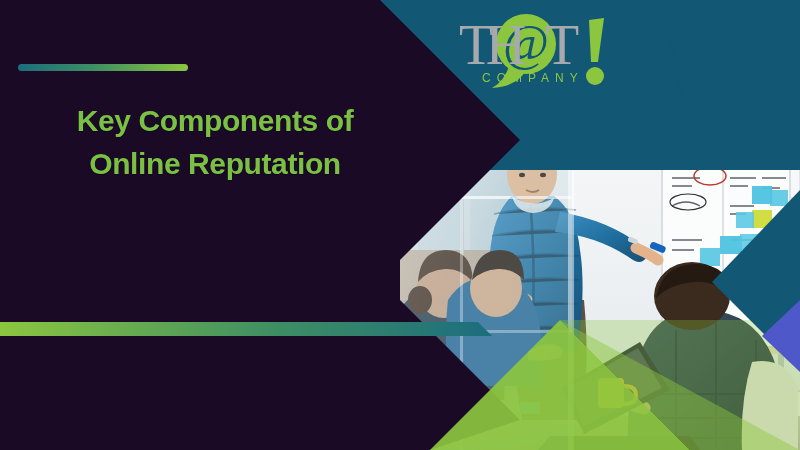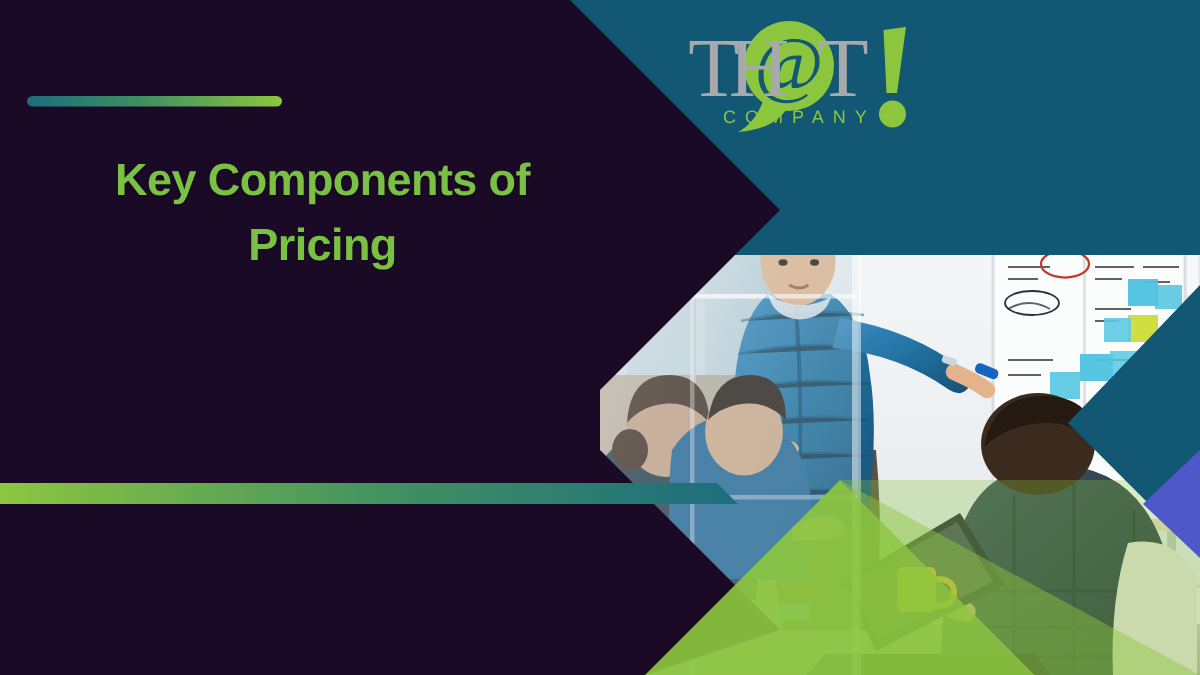--- a/index.html
+++ b/index.html
@@ -249,21 +249,21 @@
     <polygon points="800,190 800,370 712,282" fill="#125773"></polygon>
     <polygon points="800,300 800,372 762,336" fill="#4f58c9"></polygon>
 
     <polygon points="800,430 800,450 776,450" fill="#8cc63f" opacity="0.0"></polygon>
   </svg>
 
   <div id="text-panel">
     <div id="accent-bar-top"></div>
     <div id="headline">
       <span class="ln">Key Components of</span>
-      <span class="ln">Pricing</span>
+      <span class="ln">Online Reputation</span>
     </div>
   </div>
 
   <div id="logo">
     <svg class="logo-svg" viewBox="0 0 180 92">
 
       <circle cx="74" cy="38" r="30" fill="#8cc63f"></circle>
       <path d="M58 58 q-6 18 -18 24 q26 -2 34 -18 z" fill="#8cc63f"></path>
 
       <text x="74" y="53" text-anchor="middle" font-family="'Liberation Serif', serif" font-size="50" fill="#125773">@</text>

